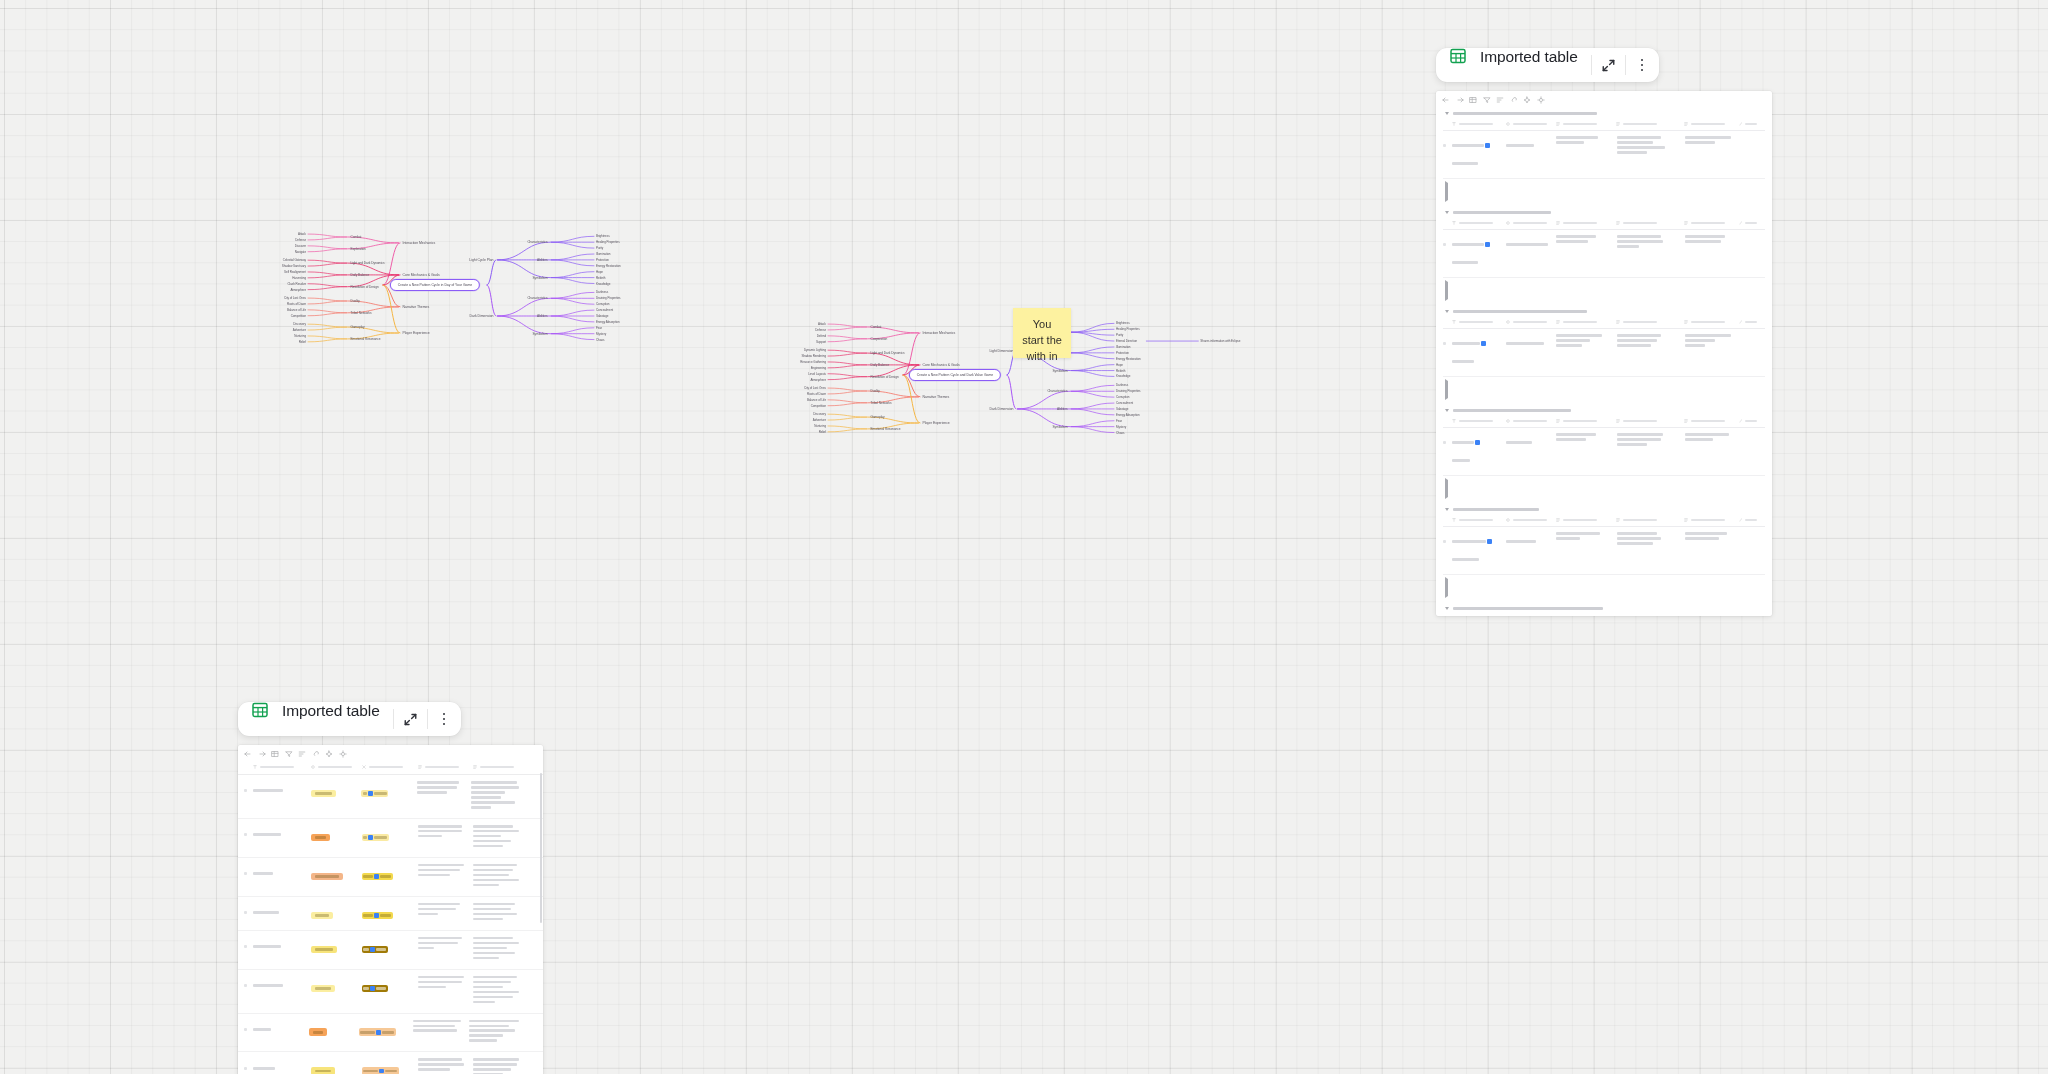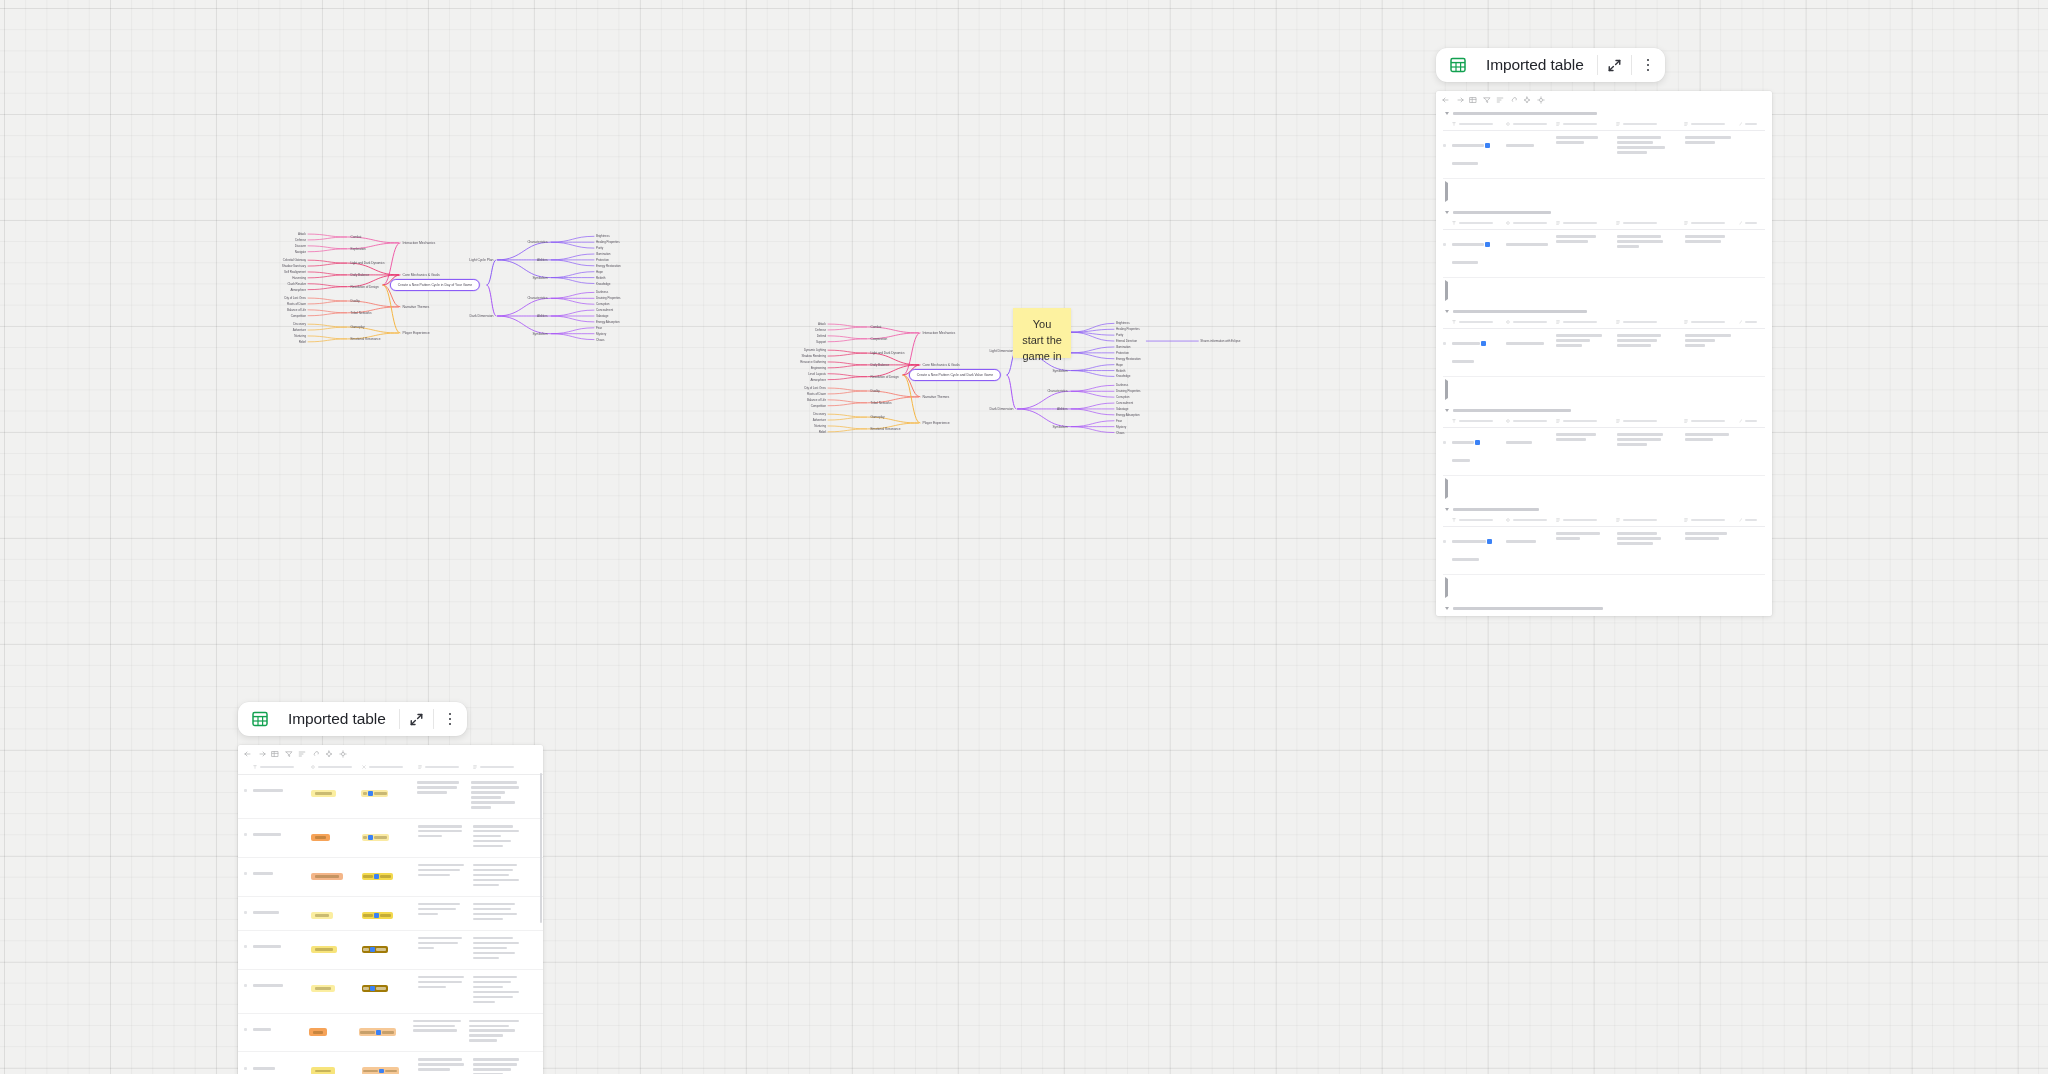--- a/index.html
+++ b/index.html
@@ -69,21 +69,21 @@
     display: inline-flex;
     align-items: center;
     background: #ffffff;
     border-radius: 11px;
     box-shadow: 0 2px 7px rgba(0,0,0,0.11), 0 0 0 0.5px rgba(0,0,0,0.035);
     height: 34px;
     padding: 0;
     margin-bottom: 9px;
   }
   .card-title-zone {
-    display: flex; align-items: center; gap: 20px;
+    display: flex; gap: 14px;
     padding: 0 13px 0 14px;
     height: 100%;
   }
   .sheet-icon { width: 16px; height: 16px; display: block; }
   .card-title {
     font-size: 15.5px;
     color: #22242a;
     letter-spacing: -0.1px;
     white-space: nowrap;
   }
@@ -382,21 +382,21 @@
       <div class="mm-node leaf" style="left: 296px; top: 83.05px;">Concealment</div>
       <div class="mm-node leaf" style="left: 296px; top: 88.95px;">Sabotage</div>
       <div class="mm-node leaf" style="left: 296px; top: 94.85px;">Energy Absorption</div>
       <div class="mm-node sub lr" style="left: 247.5px; top: 106.65px;">Symbolism</div>
       <div class="mm-node leaf" style="left: 296px; top: 100.75px;">Fear</div>
       <div class="mm-node leaf" style="left: 296px; top: 106.65px;">Mystery</div>
       <div class="mm-node leaf" style="left: 296px; top: 112.55px;">Chaos</div>
       <div class="mm-root" style="left: 135px; top: 55px;">Create a New Pattern Cycle and Dark Value Game</div>
     </div>
 
-  <div class="sticky" id="sticky" style="left: 1013px; top: 308px; width: 58px; height: 50px; background: rgb(253, 242, 160);">You start the game in</div>
+  <div class="sticky" id="sticky" style="left: 1013px; top: 308px; width: 58px; height: 50px; background: rgb(253, 242, 160);">You start the with in</div>
 
   <div id="cards-host">
       <div class="card-wrap" style="left: 1436px; top: 48px;"><div class="card-header">
           <div class="card-title-zone">
        <svg class="sheet-icon" viewBox="0 0 16 16">
     <rect x="1" y="1.6" width="14" height="12.8" rx="1.6" fill="none" stroke="#12a150" stroke-width="1.5"></rect>
     <line x1="1" y1="5.6" x2="15" y2="5.6" stroke="#12a150" stroke-width="1.4"></line>
     <line x1="1" y1="10" x2="15" y2="10" stroke="#12a150" stroke-width="1.2"></line>
     <line x1="6" y1="5.6" x2="6" y2="14.4" stroke="#12a150" stroke-width="1.2"></line>
     <line x1="10.6" y1="5.6" x2="10.6" y2="14.4" stroke="#12a150" stroke-width="1.2"></line>

